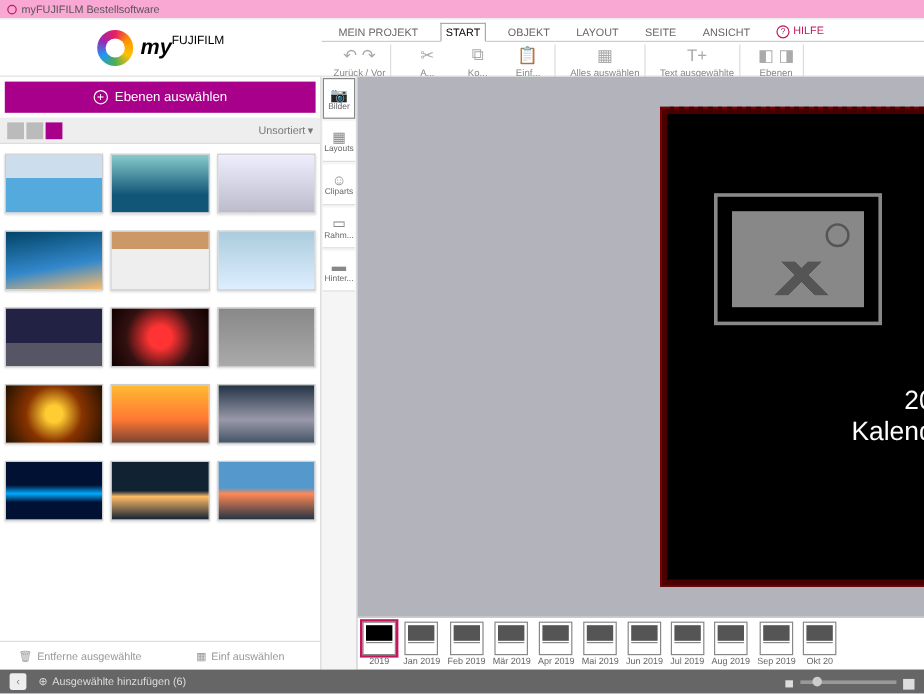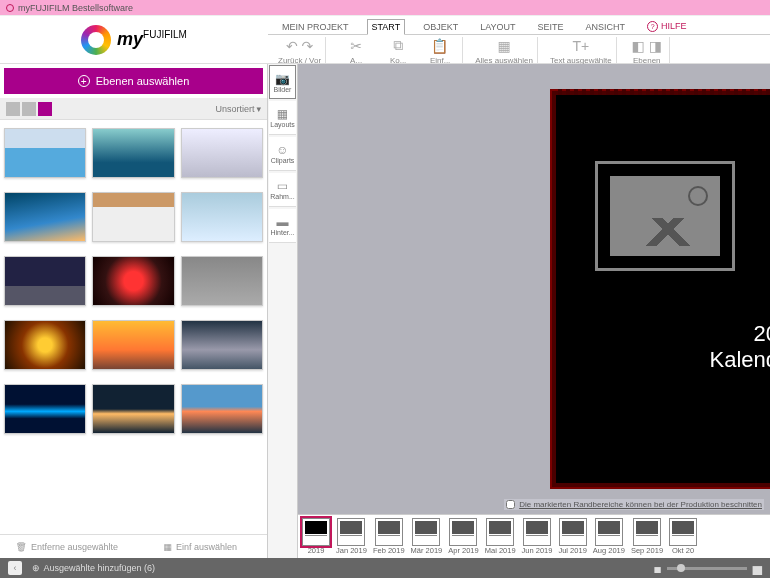--- a/index.html
+++ b/index.html
@@ -238,24 +238,20 @@
 
       <div class="calendar">
         <div class="placeholder">
           <div class="placeholder-inner"></div>
         </div>
         <div class="calendar-title">
           <div>20</div>
           <div>Kalend</div>
         </div>
       </div>
-      <div class="crop-note">
-        <input type="checkbox" style="">
-        <span>Die markierten Randbereiche können bei der Produktion beschnitten</span>
-      </div>
     </div>
     <div class="filmstrip" id="filmstrip">
         <div class="page-thumb active">
           <div class="pbox">
             <div class="pimg"></div>
             <div class="pcal"></div>
           </div>
           <span>2019</span>
         </div>
         <div class="page-thumb">

